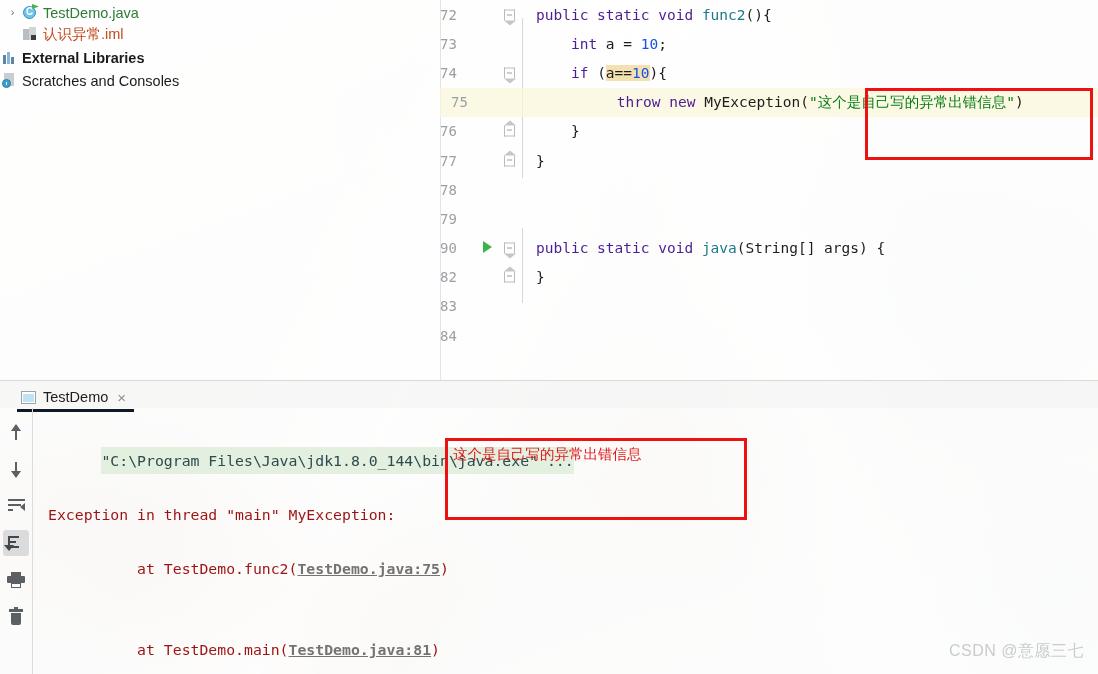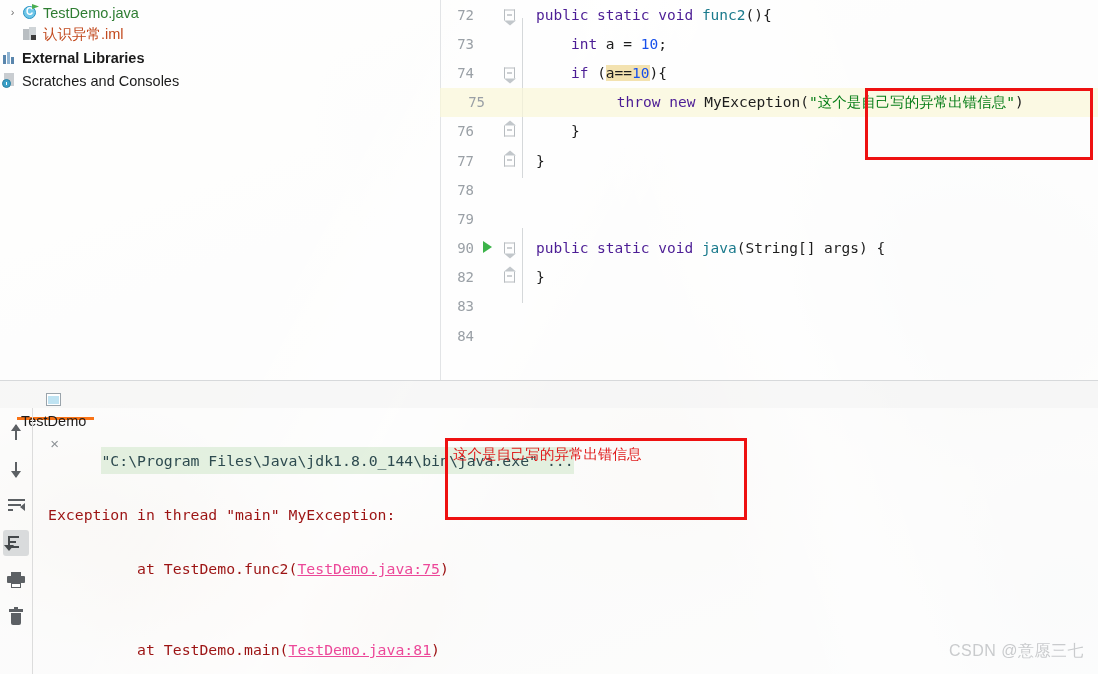--- a/index.html
+++ b/index.html
@@ -110,21 +110,21 @@
     font-size: 14.5px;
   }
   .code-line {
     position: relative;
     height: 29.2px;
     display: flex; align-items: center;
     white-space: pre;
   }
   .code-line.hl { background: rgba(250,247,216,.72); padding-left: 11px; }
   .gutter-num {
-    width: 36px; flex: none; text-align: right;
+    width: 36px; flex: none; 
     color: #9aa0a6; font-size: 14px; padding-right: 2px;
   }
   .gutter-run { width: 22px; flex: none; text-align: center; }
   .run-tri {
     display: inline-block; width: 0; height: 0;
     border-left: 9px solid #3cb34a;
     border-top: 6px solid transparent;
     border-bottom: 6px solid transparent;
   }
   .gutter-fold { width: 24px; flex: none; position: relative; }
@@ -185,25 +185,25 @@
   
   .console-panel {
     position: absolute; left: 0; top: 381px; width: 1098px; height: 293px;
     z-index: 6;
   }
   .console-tabbar {
     position: absolute; left: 0; top: 0; width: 1098px; height: 27px;
     background: rgba(242,242,242,.55);
   }
   .run-tab {
-    position: absolute; left: 17px; top: 12px; height: 27px;
+    position: absolute; left: 17px; top: 4px; height: 27px;
     display: flex; align-items: center; gap: 7px;
     padding: 0 8px 0 4px;
-    border-bottom: 3px solid #f97316;
-    font-size: 14.5px; color: #1d1d1d; flex-direction: column;
+    border-bottom: 3px solid #0f172a;
+    font-size: 14.5px; color: #1d1d1d;
   }
   .ico-console { position: relative; width: 15px; height: 13px; flex: none; }
   .ico-console .frame {
     position: absolute; inset: 0; border: 1.5px solid #9aa4ab; background: #ffffff;
   }
   .ico-console .scr {
     position: absolute; left: 2px; top: 3px; right: 2px; bottom: 2px; background: #bfe3f2;
   }
   .tab-close {
     color: #8c9196; font-size: 15px; line-height: 1; margin-left: 2px;
@@ -270,21 +270,21 @@
     padding: 12px 0 0 15px;
     line-height: 27px;
   }
   .cline { white-space: pre; }
   .cmdline {
     display: inline-block;
     background: rgba(211,233,207,.62);
     color: #2d4a4f;
   }
   .exc { color: #9c1313; }
-  .link { color: #ec4899; text-decoration: underline; }
+  .link { color: #737373; text-decoration: underline; font-weight: bold; }
 
   
   .watermark {
     position: absolute; right: 14px; bottom: 12px; z-index: 20;
     color: #c9cbcd; font-size: 16px;
     font-family: "Liberation Sans", sans-serif;
     letter-spacing: .5px;
   }
 
   

